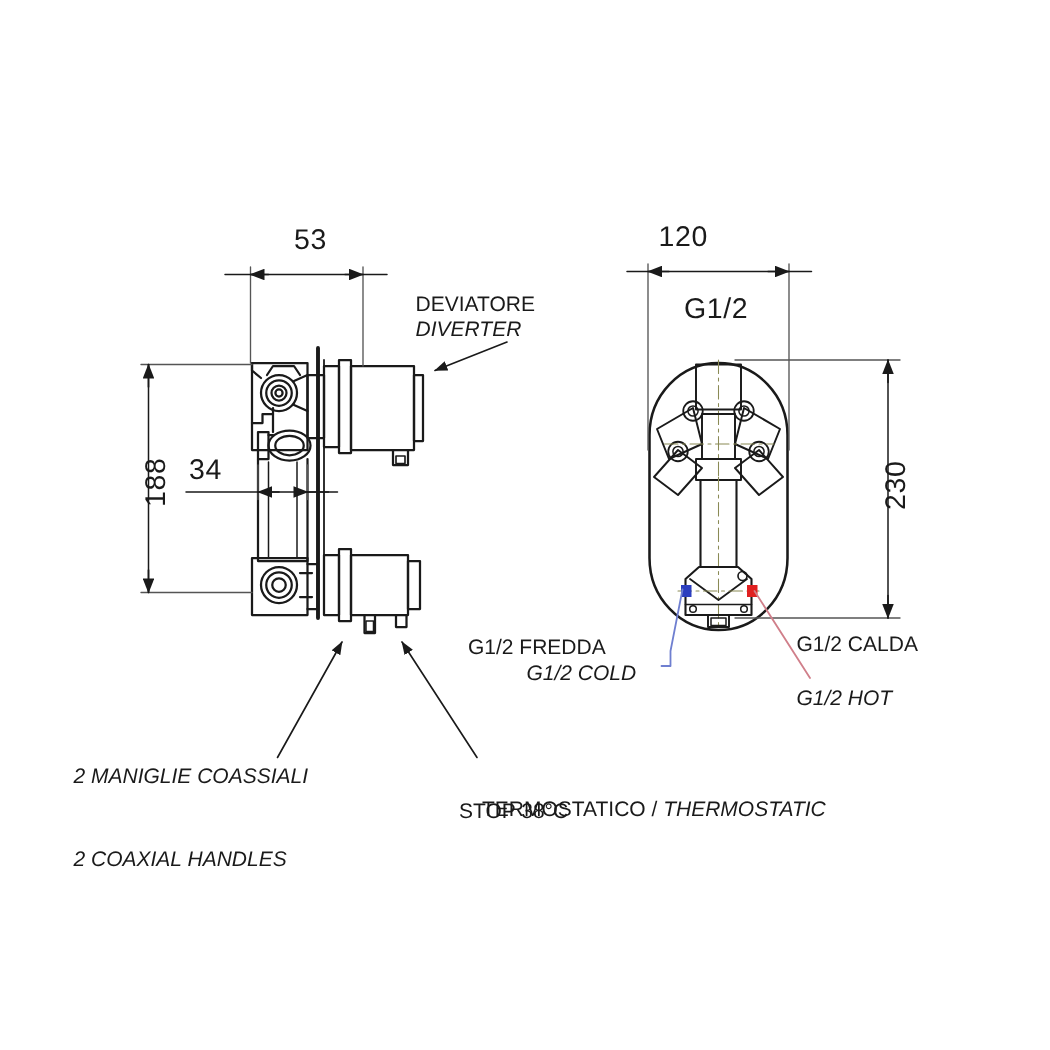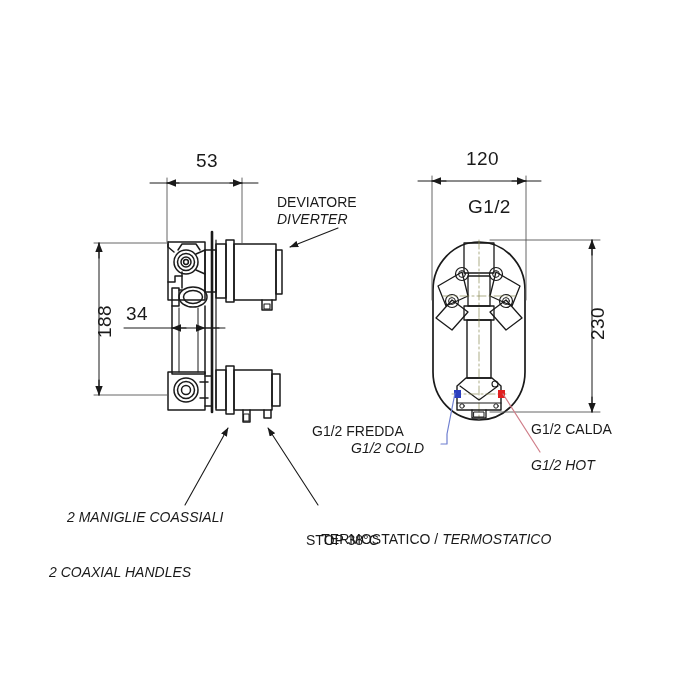--- a/index.html
+++ b/index.html
@@ -181,33 +181,33 @@
 
   <div class="txt dim" style="left:196px;top:150px;">53</div>
 
   <div class="txt dim rot" style="left:94px;top:338px;transform:rotate(-90deg);">188</div>
 
   <div class="txt dim" style="left:126px;top:303px;">34</div>
 
   <div class="txt note" style="left:277px;top:195px;">DEVIATORE</div>
   <div class="txt note note-i" style="left:277px;top:212px;text-align:right;">DIVERTER</div>
 
-  <div class="txt dim" style="left:466px;top:148px;">120</div>
+  <div class="txt dim" style="left:439px;top:148px;">120</div>
 
   <div class="txt dim rot" style="left:587px;top:340px;transform:rotate(-90deg);">230</div>
 
-  <div class="txt dim" style="left:468px;top:196px;">G1/2</div>
+  <div class="txt dim" style="left:456px;top:196px;">G1/2</div>
 
   <div class="txt note" style="left:312px;top:424px;">G1/2 FREDDA</div>
   <div class="txt note note-i" style="left:315px;top:441px;margin-left:36px;">G1/2 COLD</div>
 
   <div class="txt note" style="left:531px;top:422px;">G1/2 CALDA</div>
   <div class="txt note note-i" style="left:531px;top:458px;">G1/2 HOT</div>
 
-  <div class="txt note note-i" style="left:49px;top:510px;margin-left:18px;">2 MANIGLIE COASSIALI</div>
+  <div class="txt note note-i" style="left:49px;top:510px;">2 MANIGLIE COASSIALI</div>
   <div class="txt note note-i" style="left:49px;top:527px;margin-top:38px;">2 COAXIAL HANDLES</div>
 
   <div class="txt note" style="left:306px;top:516px;">
-    <span>TERMOSTATICO / </span><span class="note-i">TERMOSTATICO</span>
+    <span>TERMOSTATICO / </span><span class="note-i">THERMOSTATIC</span>
   </div>
   <div class="txt note" style="left:306px;top:533px;">STOP 38°C</div>
 
 </div>
 
 </body></html>

